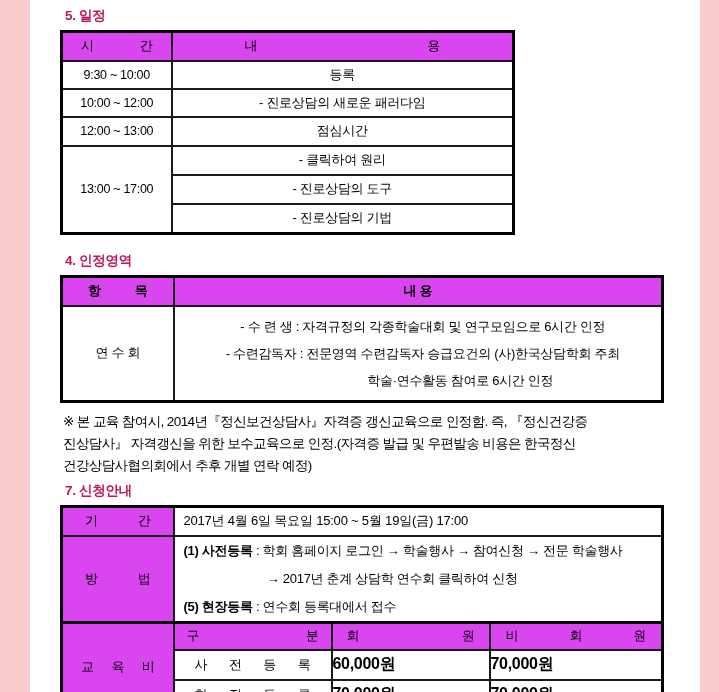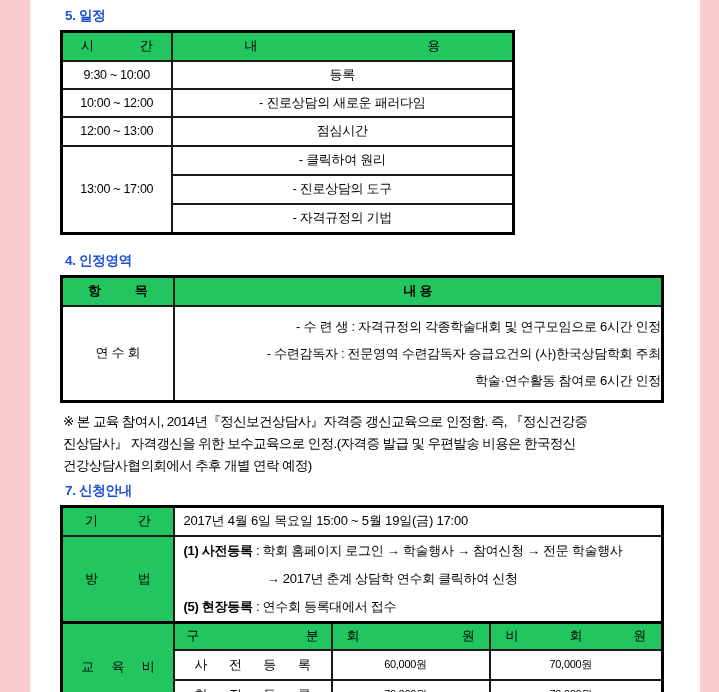--- a/index.html
+++ b/index.html
@@ -10,21 +10,21 @@
     color:#000;
     overflow:hidden;
     position:relative;
   }
   .sheet{
     position:absolute;left:30px;top:0;
     width:670px;height:692px;
     background:#ffffff;
   }
   h2.sec{
-    font-size:13.5px;font-weight:bold;color:#1d4ed8;
+    font-size:13.5px;font-weight:bold;color:#be185d;
     margin:0 0 5px 35px;letter-spacing:-0.3px;
   }
   .sec5{padding-top:7px;}
   .sec6{margin-top:17px !important;}
   .sec7{margin-top:4px !important;}
 
   table{
     border-collapse:collapse;
     table-layout:fixed;
     margin-left:30px;
@@ -36,21 +36,21 @@
   .t3{width:601px;}
   table{border:3px solid #000;}
   th,td{
     border:2px solid #1a1a1a;
     padding:0;
     vertical-align:middle;
     text-align:center;
     font-weight:normal;
     overflow:hidden;
   }
-  .hdr{background:#22c55e;}
+  .hdr{background:#d946ef;}
   .h27{height:27px;}
   .h28{height:28px;}
   .h29{height:29px;}
   .h30{height:30px;}
   .h31{height:31px;}
   .h84{height:84px;}
 
   
   .dist{text-align:justify;text-align-last:justify;}
   .pad12{padding:0 12px;}
@@ -60,21 +60,21 @@
   .pad20{padding:0 20px;}
   .pad22{padding:0 22px;}
   .pad25{padding:0 25px;}
   .pad72{padding:0 72px;}
 
   .graytop{border-top:2px solid #8f8f8f;}
   .thicktop{border-top:3px solid #000;margin-left:9px;}
 
   .t2 th{font-weight:bold;}
   .t2 .body-cell{
-    text-align:right;vertical-align:middle;
+    text-align:center;vertical-align:middle;
     padding:6px 0 6px 10px;
   }
   .t2 .body-cell .ln{line-height:27px;white-space:nowrap;}
   .t2 .body-cell .indent{padding-left:75px;}
 
   .note{
     margin:8px 0 4px 33px;
     width:648px;
     font-size:13.5px;
     line-height:22.4px;
@@ -83,21 +83,21 @@
   .note div{white-space:nowrap;}
 
   .t3 .val{
     text-align:left;padding-left:9px;letter-spacing:-0.2px;
   }
   .t3 .method{
     text-align:left;padding:0 0 0 9px;vertical-align:middle;
   }
   .t3 .method .mline{line-height:28px;white-space:nowrap;letter-spacing:-0.3px;}
   .t3 .method .mcenter{text-align:center;padding-right:60px;}
-  .money{text-align:center;padding-right:10px;font-size:11px;}
+  .money{text-align:left;padding-right:10px;font-size:16px;font-weight:bold;}
   .timecell{font-size:12.5px;}
 </style>
 </head>
 <body>
 
 <div class="page">
   <div class="sheet">
 
     <div class="sec5">
       <h2 class="sec">5. 일정</h2>
@@ -124,21 +124,21 @@
             <td>점심시간</td>
           </tr>
           <tr class="h29">
             <td class="timecell" rowspan="3">13:00 ~ 17:00</td>
             <td>- 클릭하여 원리</td>
           </tr>
           <tr class="h29">
             <td class="graytop">- 진로상담의 도구</td>
           </tr>
           <tr class="h30">
-            <td class="graytop">- 자격규정의 기법</td>
+            <td class="graytop">- 진로상담의 기법</td>
           </tr>
         </tbody>
       </table>
     </div>
 
     <div>
       <h2 class="sec sec6">4. 인정영역</h2>
       <table class="t2">
         <colgroup>
             <col style="width:112px">

